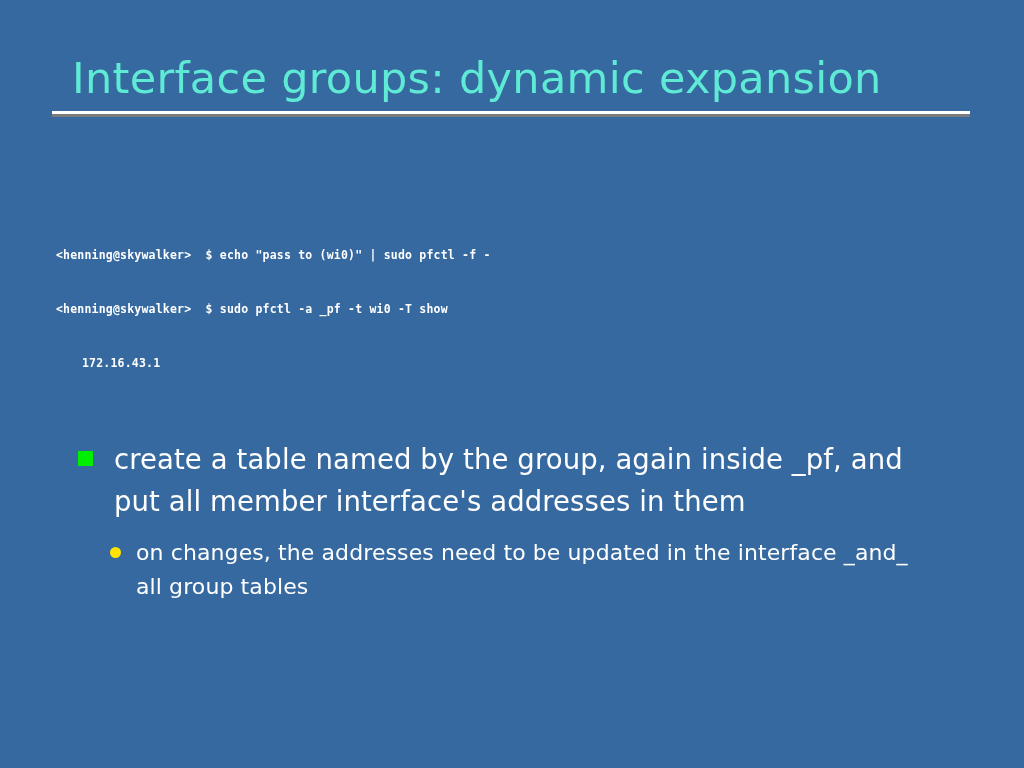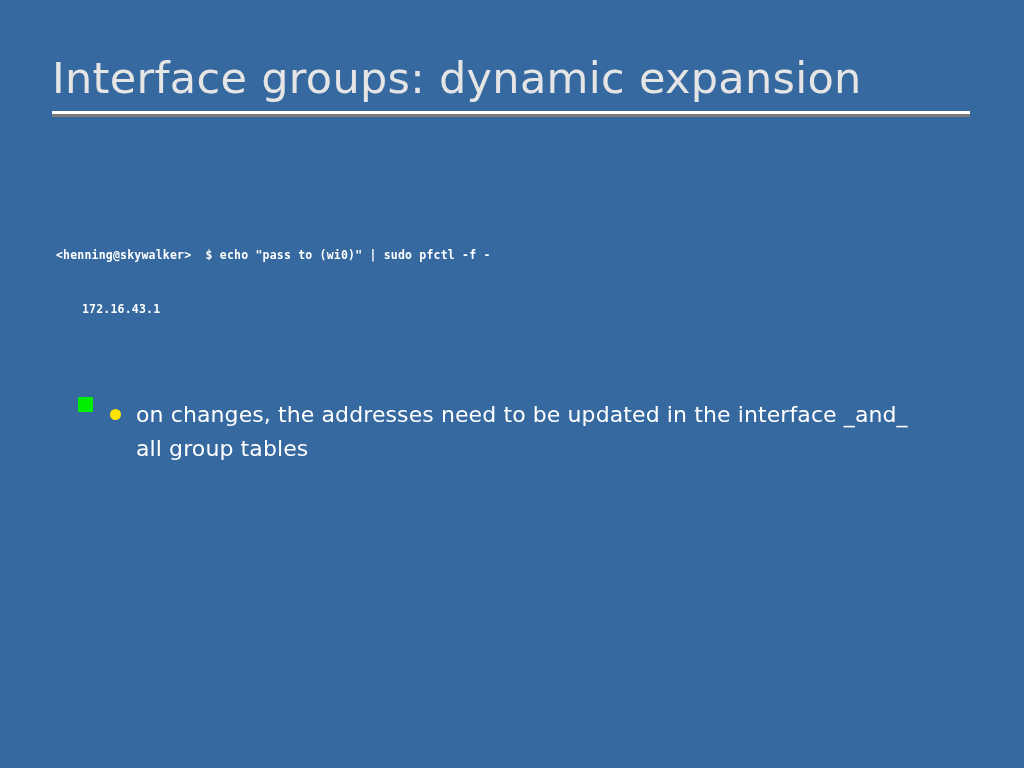--- a/index.html
+++ b/index.html
@@ -25,23 +25,24 @@
   .title-block {
     position: absolute;
     left: 52px;
     top: 52px;
     width: 920px;
   }
   .slide-title {
     font-family: "DejaVu Sans", sans-serif;
     font-size: 43px;
     line-height: 52px;
-    color: #e5e5e5;
+    color: #5eead4;
     letter-spacing: 0.3px;
     white-space: nowrap;
+    margin-left: 20px;
   }
   .title-rule {
     margin-top: 7px;
     width: 918px;
     height: 3px;
     background: #ffffff;
     box-shadow: 0 3px 0 0 #7b7b7b;
   }
 
   
@@ -120,27 +121,29 @@
     <div class="title-rule"></div>
   </div>
 
   <div class="body-area">
 
 
     <div class="spacer-1"></div>
 
     <div class="code-block">
       <span class="code-line">&lt;henning@skywalker&gt;  $ echo "pass to (wi0)" | sudo pfctl -f -</span>
+      <span class="code-line">&lt;henning@skywalker&gt;  $ sudo pfctl -a _pf -t wi0 -T show</span>
       <span class="code-line indent">172.16.43.1</span>
     </div>
 
     <div class="spacer-2"></div>
 
     <div class="bullet-l1">
       <span class="marker-sq"></span>
+      <span>create a table named by the group, again inside _pf, and put all member interface's addresses in them</span>
     </div>
 
     <div class="spacer-3"></div>
 
     <div class="bullet-l2">
       <span class="marker-dot"></span>
       <span>on changes, the addresses need to be updated in the interface _and_ all group tables</span>
     </div>
 
   </div>

